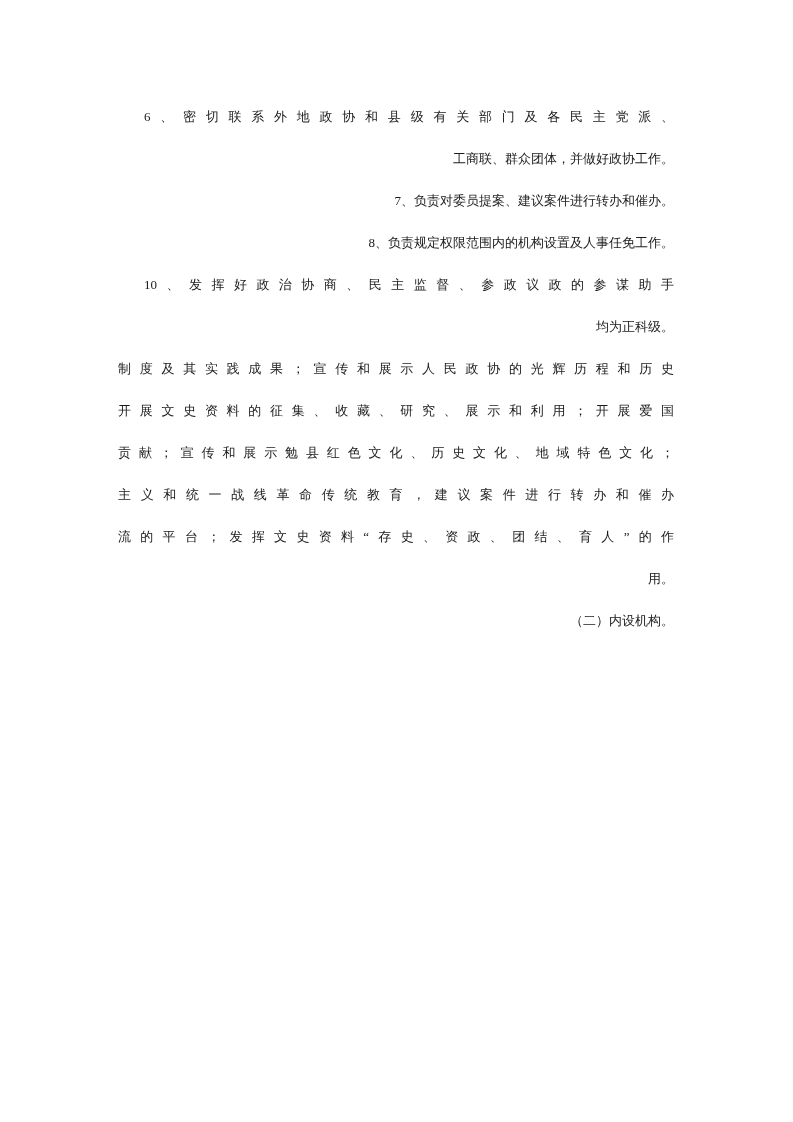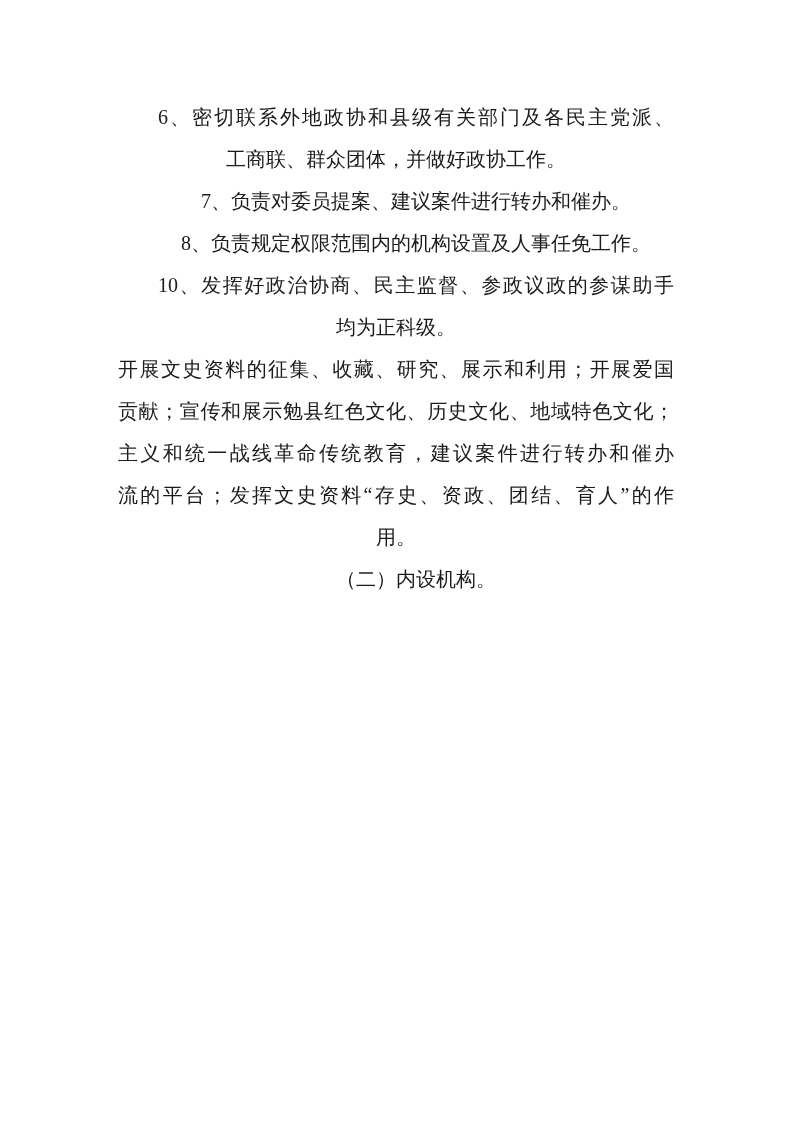--- a/index.html
+++ b/index.html
@@ -15,30 +15,30 @@
     height: 1122px;
     background: #ffffff;
     padding: 96px 119px 0 118px;
     color: #1b1b1b;
   }
   .doc-body { width: 556px; }
   .line {
     width: 556px;
     height: 42px;
     line-height: 42px;
-    font-size: 20px;
+    font-size: 13px;
     letter-spacing: 0;
     white-space: nowrap;
     text-align: justify;
     text-align-last: justify;
     text-justify: inter-character;
   }
   
   .line.pl {
-    text-align: center;
+    text-align: right;
     text-align-last: auto;
   }
   
   .line.indent { text-indent: 2em; }
   .paragraph { display: block; }
 </style>
 </head>
 <body>
 
 <div class="page" style="background: rgb(255, 255, 255); color: rgb(27, 27, 27);">
@@ -57,20 +57,21 @@
       <div class="line indent pl">8、负责规定权限范围内的机构设置及人事任免工作。</div>
     </div>
 
 
     <div class="paragraph">
       <div class="line indent">10、发挥好政治协商、民主监督、参政议政的参谋助手</div>
       <div class="line pl">均为正科级。</div>
     </div>
 
     <div class="paragraph">
+      <div class="line">制度及其实践成果；宣传和展示人民政协的光辉历程和历史</div>
       <div class="line">开展文史资料的征集、收藏、研究、展示和利用；开展爱国</div>
       <div class="line">贡献；宣传和展示勉县红色文化、历史文化、地域特色文化；</div>
       <div class="line">主义和统一战线革命传统教育，建议案件进行转办和催办</div>
       <div class="line">流的平台；发挥文史资料“存史、资政、团结、育人”的作</div>
       <div class="line pl">用。</div>
     </div>
 
     <div class="paragraph">
       <div class="line indent pl">（二）内设机构。</div>
     </div>

